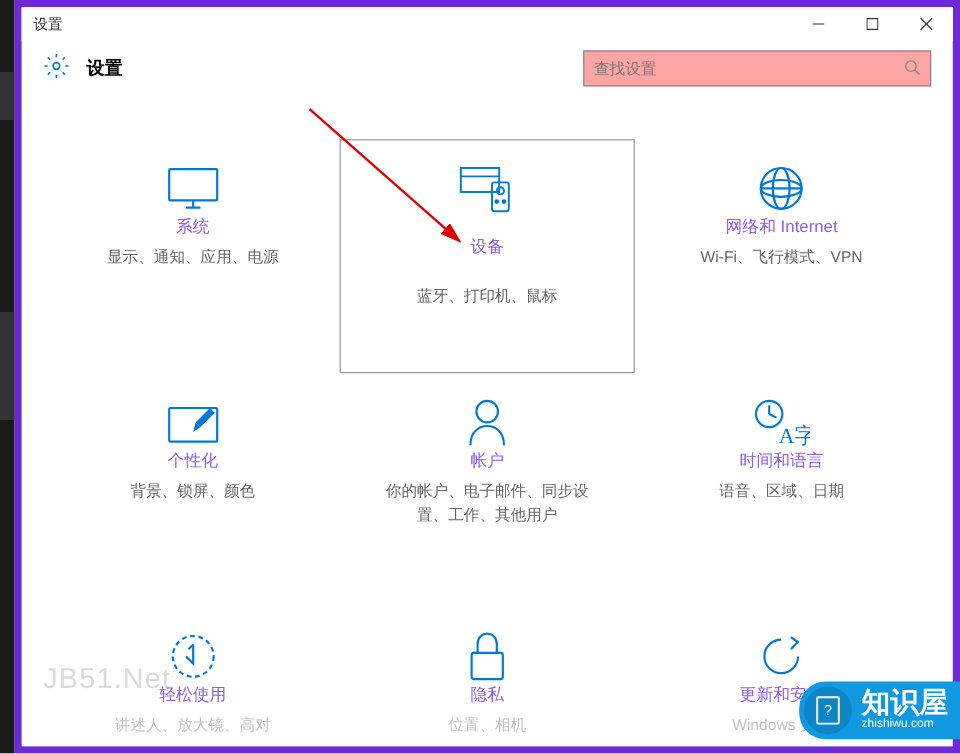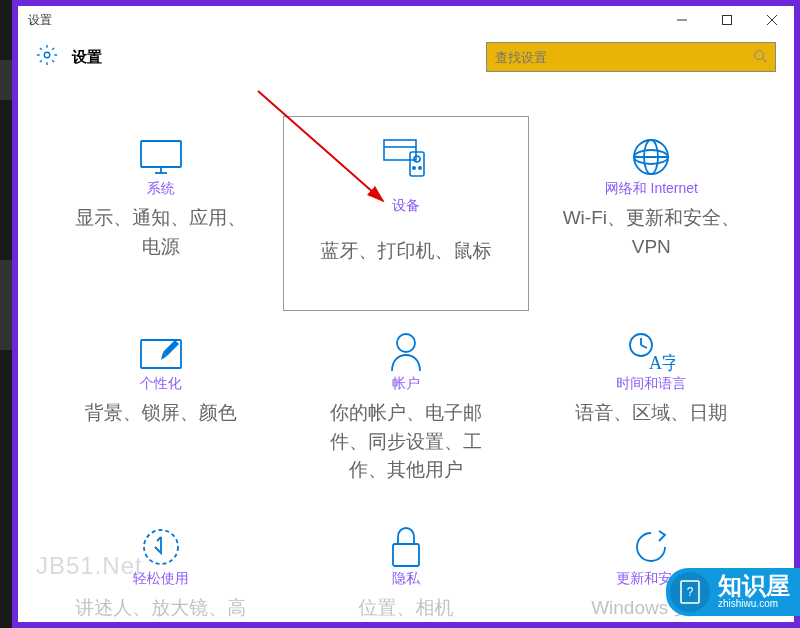--- a/index.html
+++ b/index.html
@@ -7,30 +7,30 @@
     .left-edge { position: absolute; left: 0; top: 0; width: 12px; height: 100%; background: #1a1a1a; z-index: 1; }
     .left-edge .tab { position: absolute; width: 12px; background: #333; }
     .window { position: absolute; left: 12px; top: 0; right: 0; bottom: 0; background: #fff; border: 6px solid #6d28d9; display: flex; flex-direction: column; }
     .titlebar { height: 28px; display: flex; align-items: center; padding-left: 10px; background: #fff; font-size: 12px; color: #333; }
     .titlebar-title { flex: 1; }
     .win-controls { display: flex; }
     .win-btn { width: 45px; height: 28px; display: flex; align-items: center; justify-content: center; font-size: 10px; color: #333; cursor: pointer; }
     .header { display: flex; align-items: center; padding: 8px 18px 14px 18px; }
     .gear { color: #0078d7; margin-right: 14px; }
     .header-title { font-size: 15px; font-weight: 600; color: #000; flex: 1; }
-    .search-box { width: 290px; height: 30px; border: 1px solid #888; display: flex; align-items: center; padding: 0 8px; background: #eab308; }
+    .search-box { width: 290px; height: 30px; border: 1px solid #888; display: flex; align-items: center; padding: 0 8px; background: #fca5a5; }
     .search-box input { flex: 1; border: none; outline: none; font-size: 13px; font-family: inherit; color: #555; background: transparent; }
     .search-icon { color: #888; font-size: 13px; }
     .content { flex: 1; overflow: hidden; padding: 30px 20px 0 20px; position: relative; }
     .grid { display: grid; grid-template-columns: repeat(3, 1fr); gap: 0; }
     .tile { display: flex; flex-direction: column; align-items: center; padding: 18px 10px; min-height: 195px; cursor: pointer; }
     .tile.highlighted { border: 1px solid #999; gap: 16px; }
     .tile-icon { height: 46px; display: flex; align-items: center; justify-content: center; }
     .tile-title { font-size: 14px; color: #8b5cf6; margin-bottom: 6px; text-align: center; }
-    .tile-desc { font-size: 19px; color: #666; text-align: center; line-height: 1.5; max-width: 180px; }
+    .tile-desc { font-size: 13px; color: #666; text-align: center; line-height: 1.5; max-width: 180px; }
     .row3 .tile-desc { opacity: 0.4; }
     .arrow { position: absolute; left: 230px; top: 0; z-index: 5; pointer-events: none; }
     .watermark-jb { position: absolute; left: 18px; bottom: 42px; font-size: 24px; color: rgba(150,150,150,0.35); font-weight: 300; letter-spacing: 1px; }
     .zhishiwu { position: absolute; right: 0; bottom: 12px; display: flex; align-items: center; background: #1098e0; border-radius: 22px 0 0 22px; padding: 4px 10px 4px 4px; color: #fff; z-index: 10; }
     .zhishiwu .icon-box { width: 40px; height: 40px; background: #0e85c7; border-radius: 50%; display: flex; align-items: center; justify-content: center; margin-right: 8px; }
     .zhishiwu .zh-title { font-size: 24px; font-weight: bold; line-height: 1; }
     .zhishiwu .zh-url { font-size: 10px; line-height: 1.2; }
   </style>
 </head>
 <body>
@@ -123,21 +123,21 @@
       <div class="tile">
         <div class="tile-icon">
           <svg width="40" height="40" viewBox="0 0 40 40" fill="none" stroke="#0078d7" stroke-width="1.8">
               <circle cx="20" cy="20" r="17"></circle>
               <ellipse cx="20" cy="20" rx="17" ry="7"></ellipse>
               <ellipse cx="20" cy="20" rx="7" ry="17"></ellipse>
               <line x1="3" y1="20" x2="37" y2="20"></line>
             </svg>
         </div>
         <div class="tile-title">网络和 Internet</div>
-        <div class="tile-desc">Wi-Fi、更新和安全、VPN</div>
+        <div class="tile-desc">Wi-Fi、飞行模式、VPN</div>
       </div>
 
       <div class="tile">
         <div class="tile-icon">
           <svg width="44" height="36" viewBox="0 0 44 36" fill="none" stroke="#0078d7" stroke-width="1.8">
               <rect x="2" y="6" width="40" height="28" rx="1"></rect>
               <path d="M24 18 L36 6 L40 10 L28 22 Z" fill="#0078d7" stroke="none"></path>
               <path d="M24 18 L22 26 L28 22 Z" fill="#0078d7" stroke="none"></path>
             </svg>
         </div>

